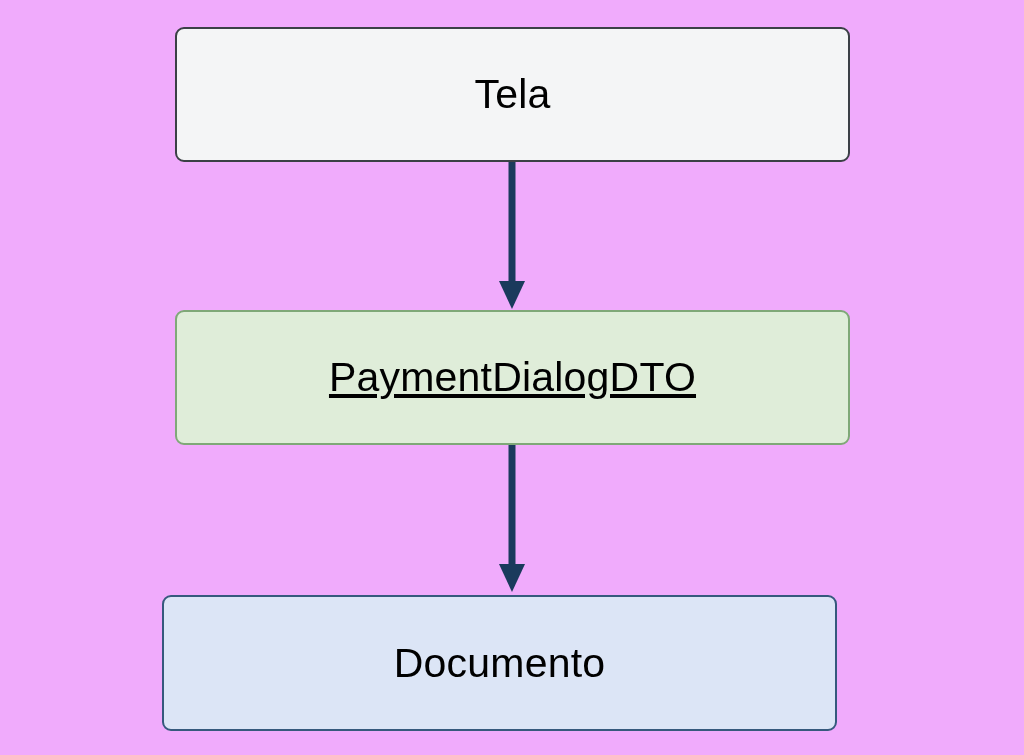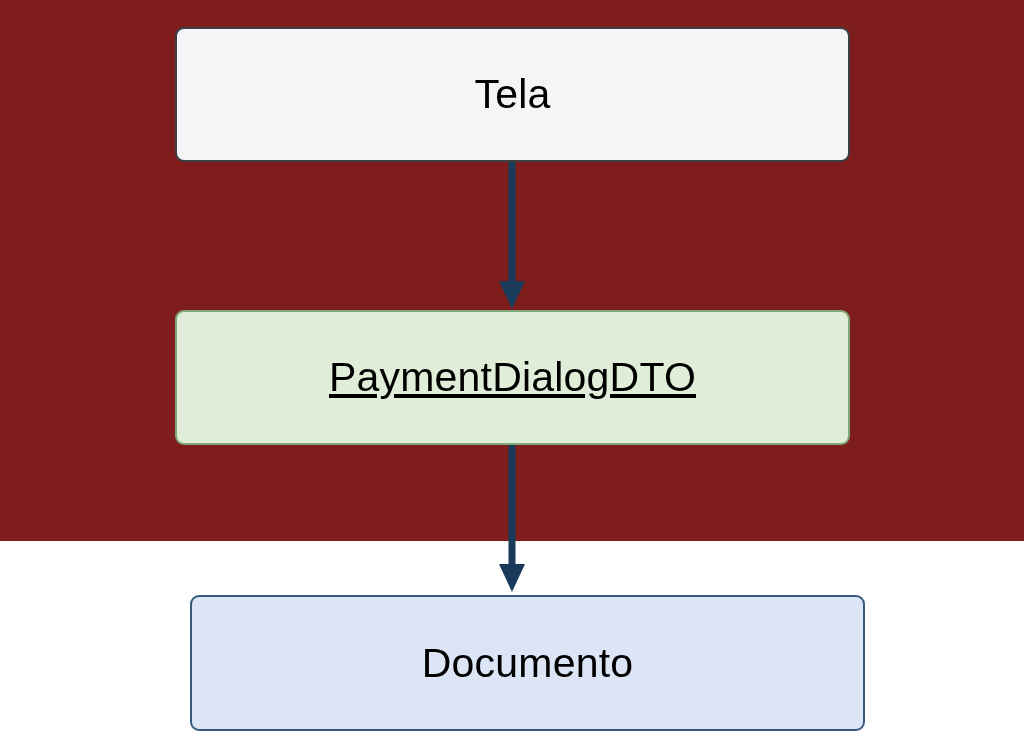--- a/index.html
+++ b/index.html
@@ -9,22 +9,22 @@
   }
   body {
     width: 1024px;
     height: 755px;
     font-family: "Liberation Sans", sans-serif;
     overflow: hidden;
   }
   #diagram-canvas {
     position: relative;
     width: 1024px;
-    height: 541px;
-    background: #7f1d1d;
+    height: 755px;
+    background: #f0abfc;
   }
   .node {
     position: absolute;
     box-sizing: border-box;
     display: flex;
     align-items: center;
     justify-content: center;
     border-radius: 9px;
     border-style: solid;
     border-width: 2px;
@@ -48,21 +48,21 @@
   .node-dto {
     left: 175px;
     top: 310px;
     width: 675px;
     height: 135px;
     background: #dfedd9;
     border-color: #7fa878;
     text-decoration: underline;
   }
   .node-documento {
-    left: 190px;
+    left: 162px;
     top: 595px;
     width: 675px;
     height: 136px;
     background: #dce5f6;
     border-color: #36597d;
   }
   .edge {
     position: absolute;
     left: 0;
     top: 0;

